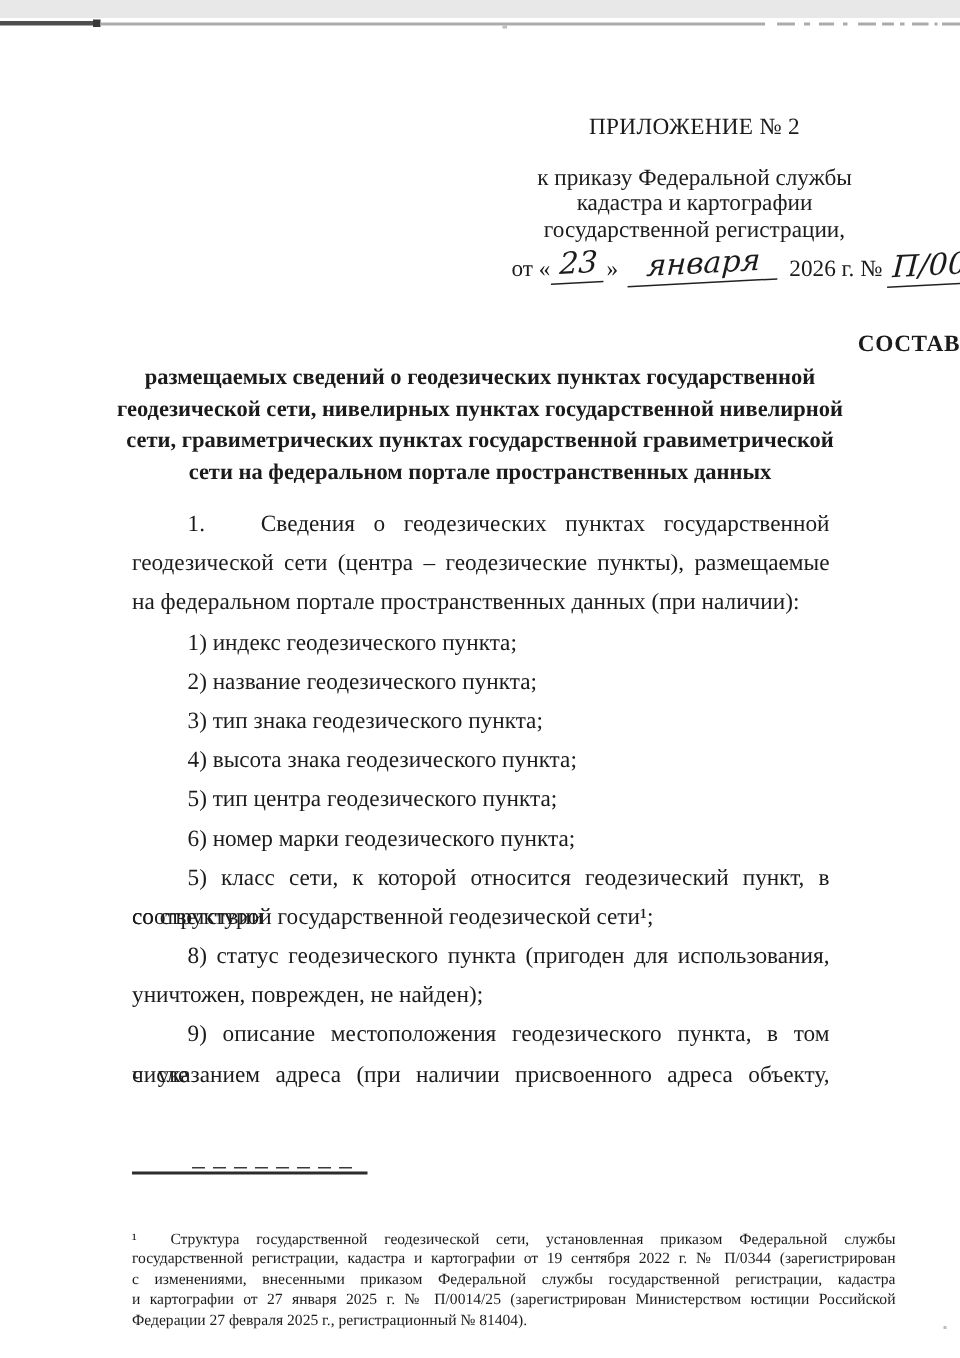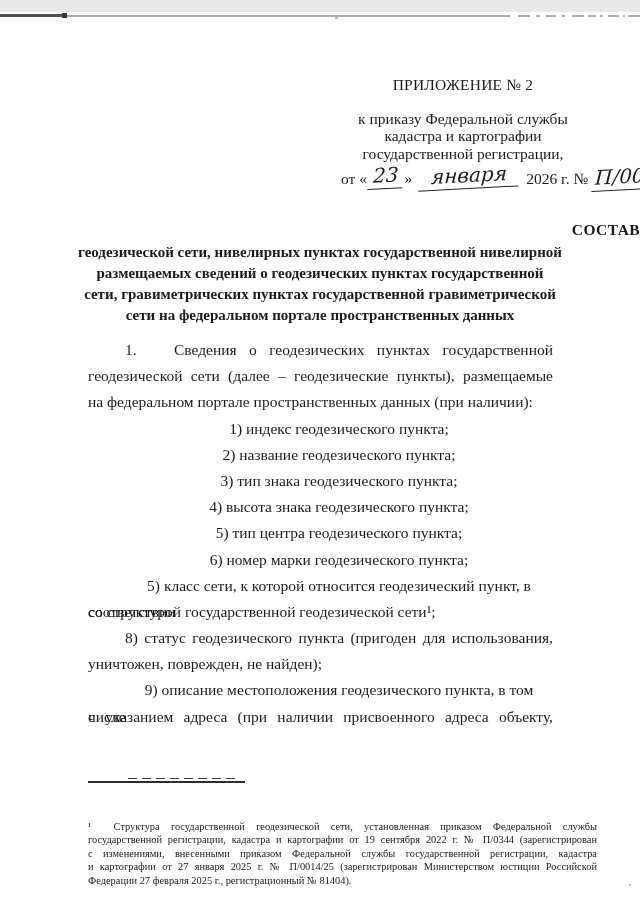--- a/index.html
+++ b/index.html
@@ -46,21 +46,21 @@
   .doc-heading{font-size:15.5px;line-height:24px;letter-spacing:.4px;text-align:right;}
   .doc-subtitle{font-size:15px;line-height:21px;}
 
   
   .body-block{
     position:absolute;left:88px;top:325px;width:465px;
     font-size:15.5px;
   }
   .bline{height:26.2px;line-height:26.2px;text-align:left;overflow:visible;white-space:normal;font-family:Liberation Serif, serif;}
   .bline.stretch{text-align:justify;text-align-last:justify;}
-  .bline.indent{text-indent:37px;text-align:center;}
+  .bline.indent{text-indent:37px;}
 
   
   .fn-rule{position:absolute;left:88px;top:769px;width:157px;height:1.6px;background:#2c2c2c;}
   .fn-rule-dashed{
     position:absolute;left:128px;top:766px;width:108px;height:1.4px;
     background:repeating-linear-gradient(90deg,#3a3a3a 0 9px,transparent 9px 14px);
   }
   .footnote-block{
     position:absolute;left:88px;top:808px;width:509px;
     font-size:10.4px;
@@ -95,29 +95,29 @@
     <div class="appendix-label">ПРИЛОЖЕНИЕ № 2</div>
     <div class="order-line">к приказу Федеральной службы</div>
     <div class="order-line">кадастра и картографии</div>
     <div class="order-line">государственной регистрации,</div>
   </div>
 
   <div class="date-line"><span>от «</span><span class="hw ul ul-day">23</span><span>»</span><span class="hw ul ul-month">января</span><span>2026 г. №</span><span class="hw ul ul-num">П/0011/26</span></div>
 
   <div class="title-block">
     <div class="doc-heading">СОСТАВ</div>
+    <div class="doc-subtitle">размещаемых сведений о геодезических пунктах государственной</div>
     <div class="doc-subtitle">геодезической сети, нивелирных пунктах государственной нивелирной</div>
-    <div class="doc-subtitle">размещаемых сведений о геодезических пунктах государственной</div>
     <div class="doc-subtitle">сети, гравиметрических пунктах государственной гравиметрической</div>
     <div class="doc-subtitle">сети на федеральном портале пространственных данных</div>
   </div>
 
   <div class="body-block">
     <div class="bline stretch indent">1.&nbsp;&nbsp; Сведения о геодезических пунктах государственной</div>
-    <div class="bline stretch">геодезической сети (далее – геодезические пункты), размещаемые</div>
+    <div class="bline stretch">геодезической сети (центра – геодезические пункты), размещаемые</div>
     <div class="bline">на федеральном портале пространственных данных (при наличии):</div>
     <div class="bline indent">1) индекс геодезического пункта;</div>
     <div class="bline indent">2) название геодезического пункта;</div>
     <div class="bline indent">3) тип знака геодезического пункта;</div>
     <div class="bline indent">4) высота знака геодезического пункта;</div>
     <div class="bline indent">5) тип центра геодезического пункта;</div>
     <div class="bline indent">6) номер марки геодезического пункта;</div>
     <div class="bline stretch indent">5) класс сети, к которой относится геодезический пункт, в соответствии</div>
     <div class="bline">со структурой государственной геодезической сети¹;</div>
     <div class="bline stretch indent">8) статус геодезического пункта (пригоден для использования,</div>

